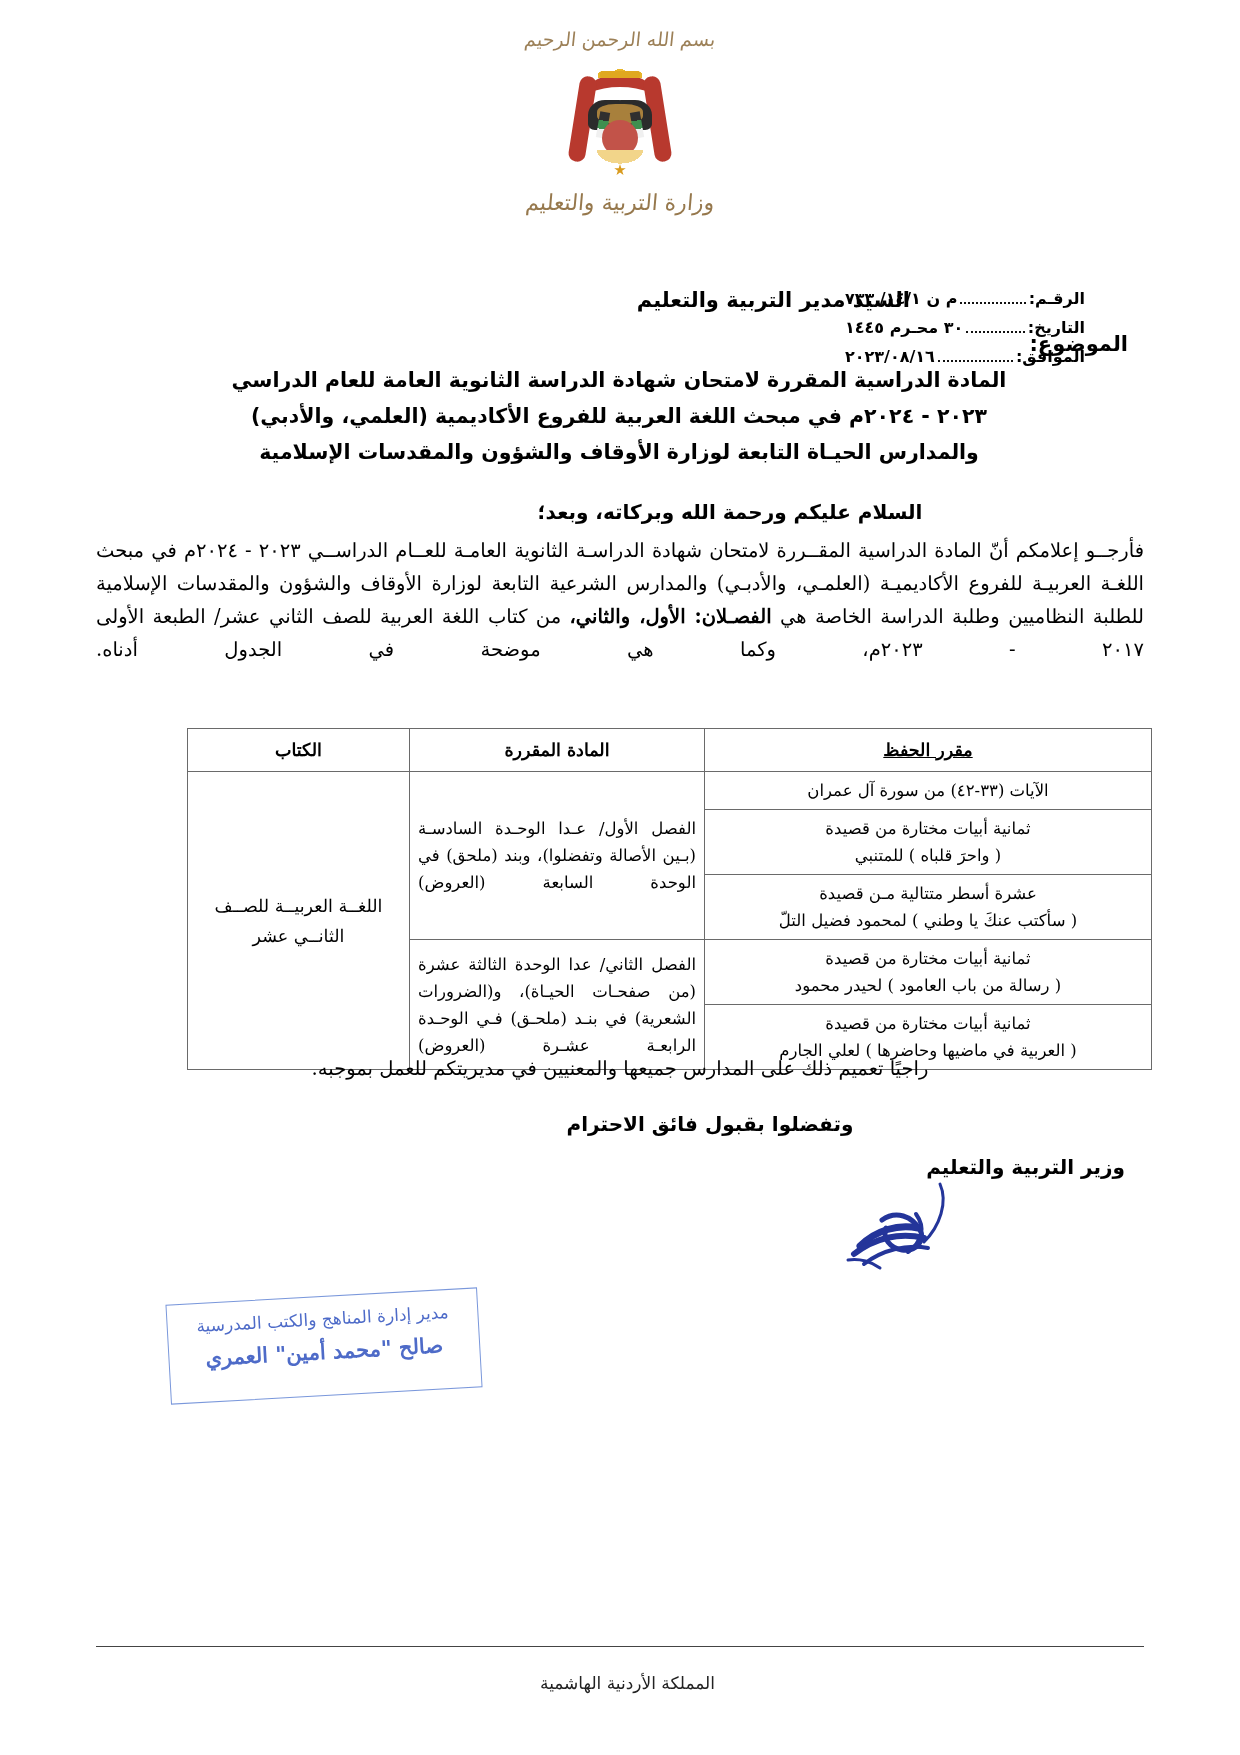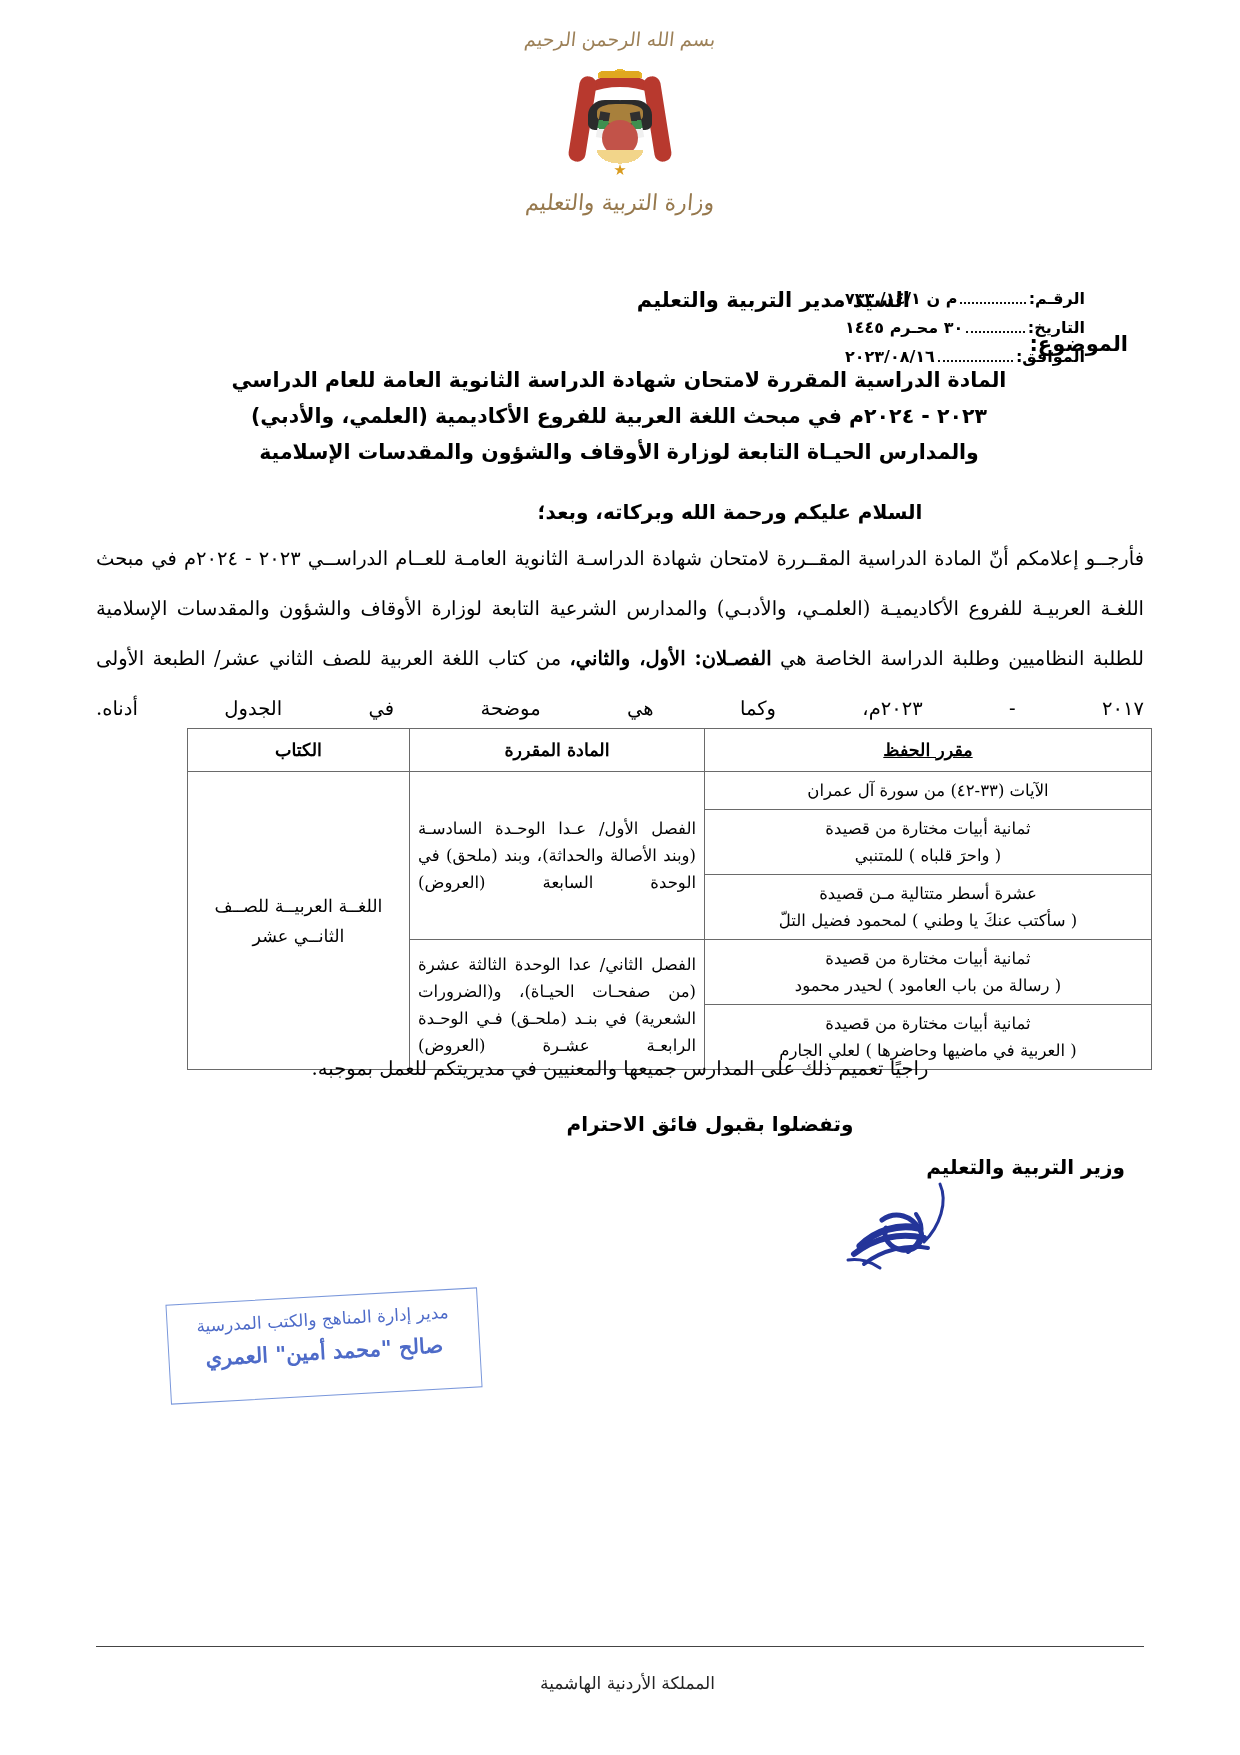--- a/index.html
+++ b/index.html
@@ -220,21 +220,21 @@
   }
 
   
   .bodypara {
     position: absolute;
     top: 534px;
     right: 96px;
     left: 96px;
     font-family: "DejaVu Serif", "Liberation Serif", serif;
     font-size: 19.5px;
-    line-height: 50px;
+    line-height: 33px;
     text-align: justify;
     text-align-last: justify;
     direction: rtl;
   }
   .bodypara b { font-weight: bold; }
 
   
   .tablewrap {
     position: absolute;
     top: 728px;
@@ -445,21 +445,21 @@
           <th><u>مقرر الحفظ</u></th>
           <th><span>المادة المقررة</span></th>
           <th><span>الكتاب</span></th>
         </tr>
       </thead>
       <tbody>
         <tr>
           <td class="hifz">
             <div>الآيات (٣٣-٤٢) من سورة آل عمران</div>
           </td>
-          <td class="material" rowspan="3">الفصل الأول/ عـدا الوحـدة السادسـة (وبند الأصالة والحداثة)، وبند (ملحق) في الوحدة السابعة (العروض)</td>
+          <td class="material" rowspan="3">الفصل الأول/ عـدا الوحـدة السادسـة (بـين الأصالة وتفضلوا)، وبند (ملحق) في الوحدة السابعة (العروض)</td>
           <td class="book" rowspan="5">اللغــة العربيــة للصــف الثانــي عشر</td>
         </tr>
         <tr>
           <td class="hifz">
             <div>ثمانية أبيات مختارة من قصيدة</div>
             <div>( واحرَ قلباه ) للمتنبي</div>
           </td>
         </tr>
         <tr>
           <td class="hifz">

